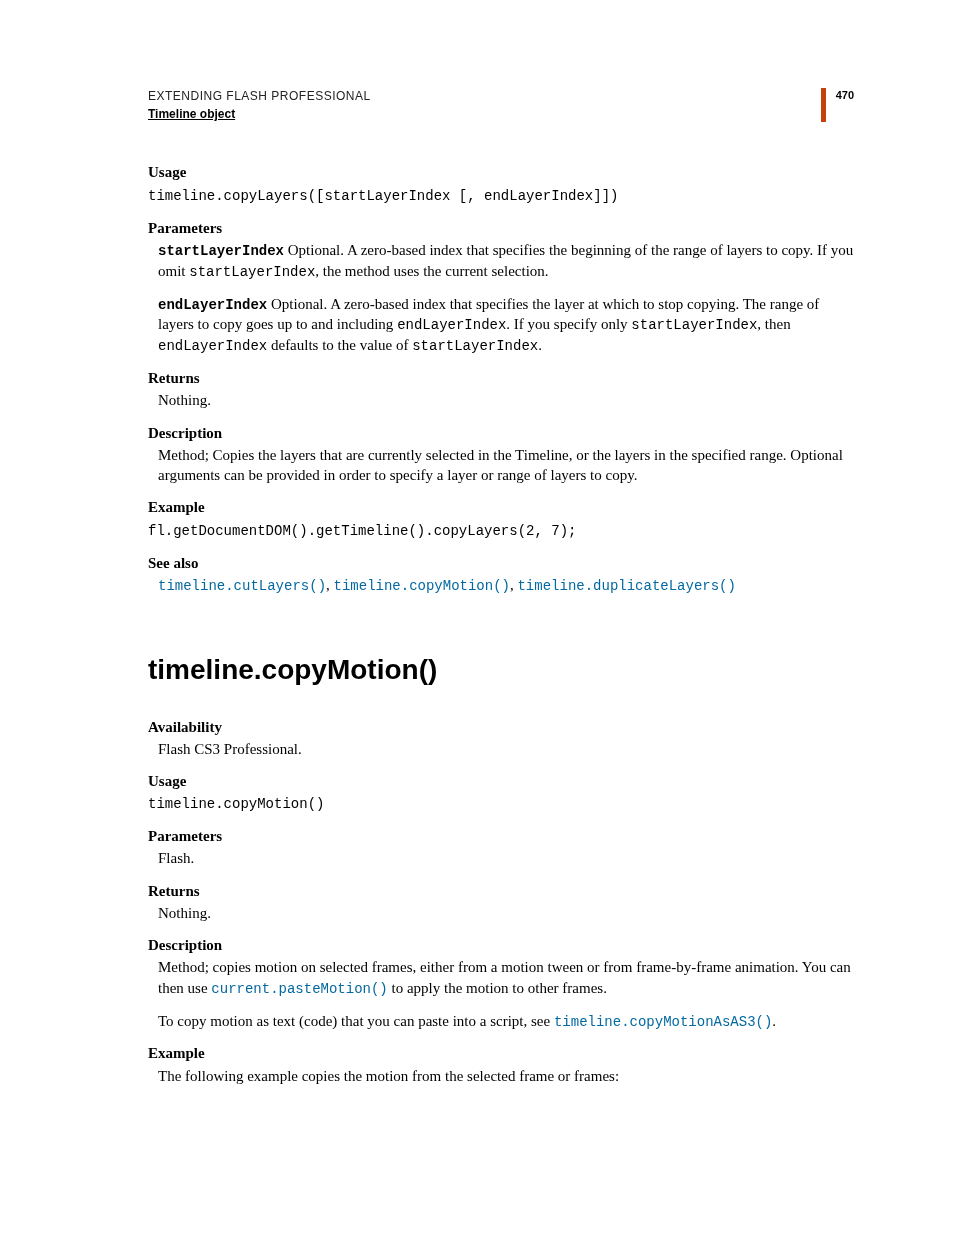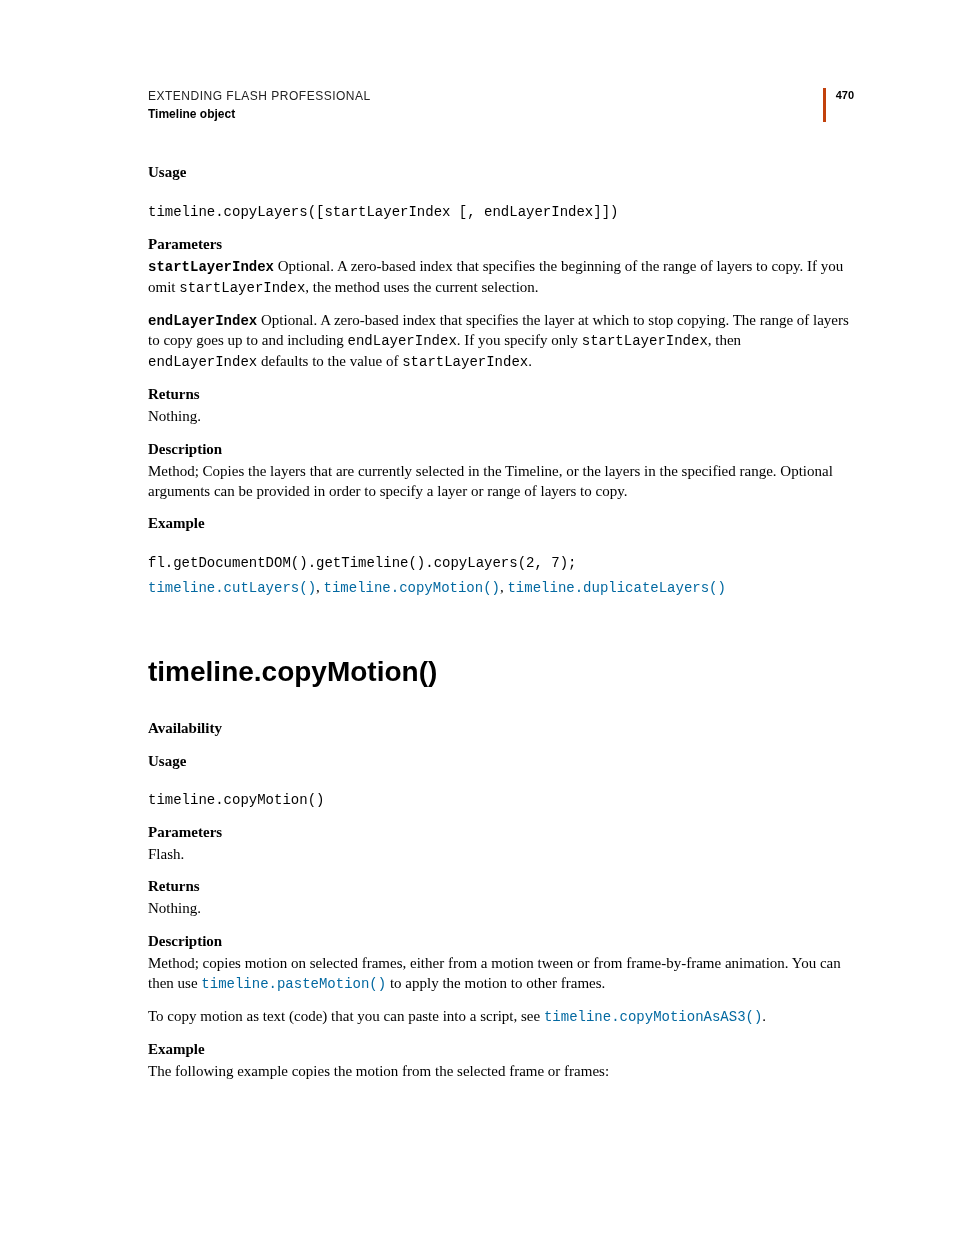--- a/index.html
+++ b/index.html
@@ -28,23 +28,24 @@
   .header-title {
     font-size: 12px;
     letter-spacing: 0.5px;
     color: #222;
   }
   .header-sub {
     font-size: 12px;
     font-weight: bold;
     color: #000;
     margin-top: 2px;
+    text-decoration: underline;
   }
   .page-number-wrap {
-    border-left: 3px solid #c2410c;
+    border-left: 5px solid #c2410c;
     padding-left: 10px;
     height: 34px;
     display: flex;
     align-items: flex-start;
   }
   .page-number {
     font-family: "Myriad Pro", "Helvetica Neue", Arial, sans-serif;
     font-size: 11px;
     font-weight: bold;
   }
@@ -54,26 +55,26 @@
     margin-top: 20px;
     margin-bottom: 2px;
   }
   .code {
     font-family: "Courier New", Courier, monospace;
     font-size: 14px;
   }
   .code-block {
     font-family: "Courier New", Courier, monospace;
     font-size: 14px;
-    margin-top: 20px;
+    margin-top: 4px;
     margin-bottom: 4px;
     white-space: pre;
   }
   p {
-    margin: 0 0 4px 0;
+    margin: 0 0 4px 10px;
   }
   .para-block {
     margin-bottom: 12px;
   }
   .bold-code {
     font-family: "Courier New", Courier, monospace;
     font-weight: bold;
     font-size: 14px;
   }
   .link {
@@ -119,40 +120,42 @@
 
   <div class="section-label gap-top">Returns</div>
   <p>Nothing.</p>
 
   <div class="section-label gap-top">Description</div>
   <p>Method; Copies the layers that are currently selected in the Timeline, or the layers in the specified range. Optional arguments can be provided in order to specify a layer or range of layers to copy.</p>
 
   <div class="section-label gap-top">Example</div>
   <div class="code-block">fl.getDocumentDOM().getTimeline().copyLayers(2, 7);</div>
 
+  <div class="section-label gap-top">See also</div>
   <p>
     <a class="link" href="#">timeline.cutLayers()</a><span>, </span><a class="link" href="#">timeline.copyMotion()</a><span>, </span><a class="link" href="#">timeline.duplicateLayers()</a>
   </p>
 
   <div class="h1-method">timeline.copyMotion()</div>
 
   <div class="section-label">Availability</div>
+  <p>Flash CS3 Professional.</p>
 
   <div class="section-label gap-top">Usage</div>
   <div class="code-block">timeline.copyMotion()</div>
 
   <div class="section-label gap-top">Parameters</div>
   <p>Flash.</p>
 
   <div class="section-label gap-top">Returns</div>
   <p>Nothing.</p>
 
   <div class="section-label gap-top">Description</div>
   <p class="para-block">
-    <span>Method; copies motion on selected frames, either from a motion tween or from frame-by-frame animation. You can then use </span><a class="link" href="#">timeline.pasteMotion()</a><span> to apply the motion to other frames.</span>
+    <span>Method; copies motion on selected frames, either from a motion tween or from frame-by-frame animation. You can then use </span><a class="link" href="#">current.pasteMotion()</a><span> to apply the motion to other frames.</span>
   </p>
   <p class="para-block">
     <span>To copy motion as text (code) that you can paste into a script, see </span><a class="link" href="#">timeline.copyMotionAsAS3()</a><span>.</span>
   </p>
 
   <div class="section-label gap-top">Example</div>
   <p>The following example copies the motion from the selected frame or frames:</p>
 
 </div>
 

